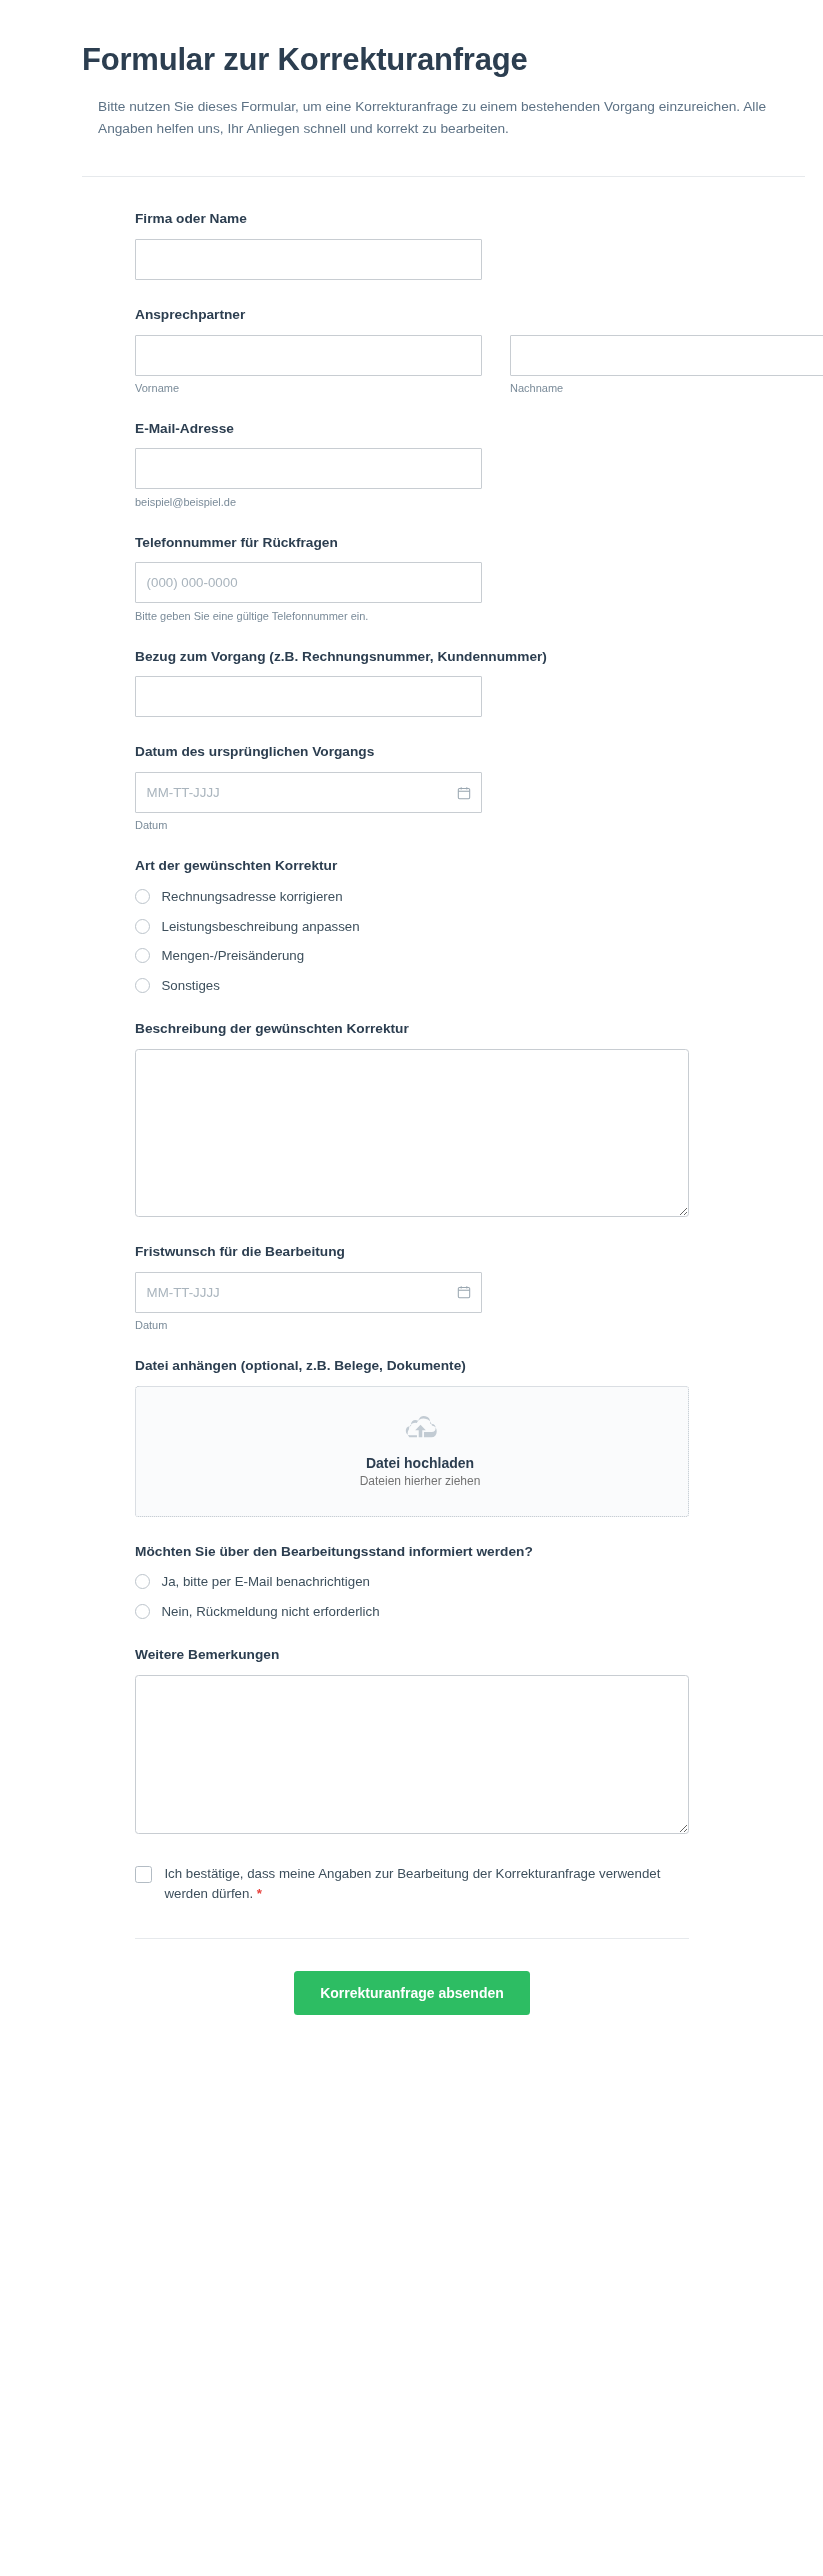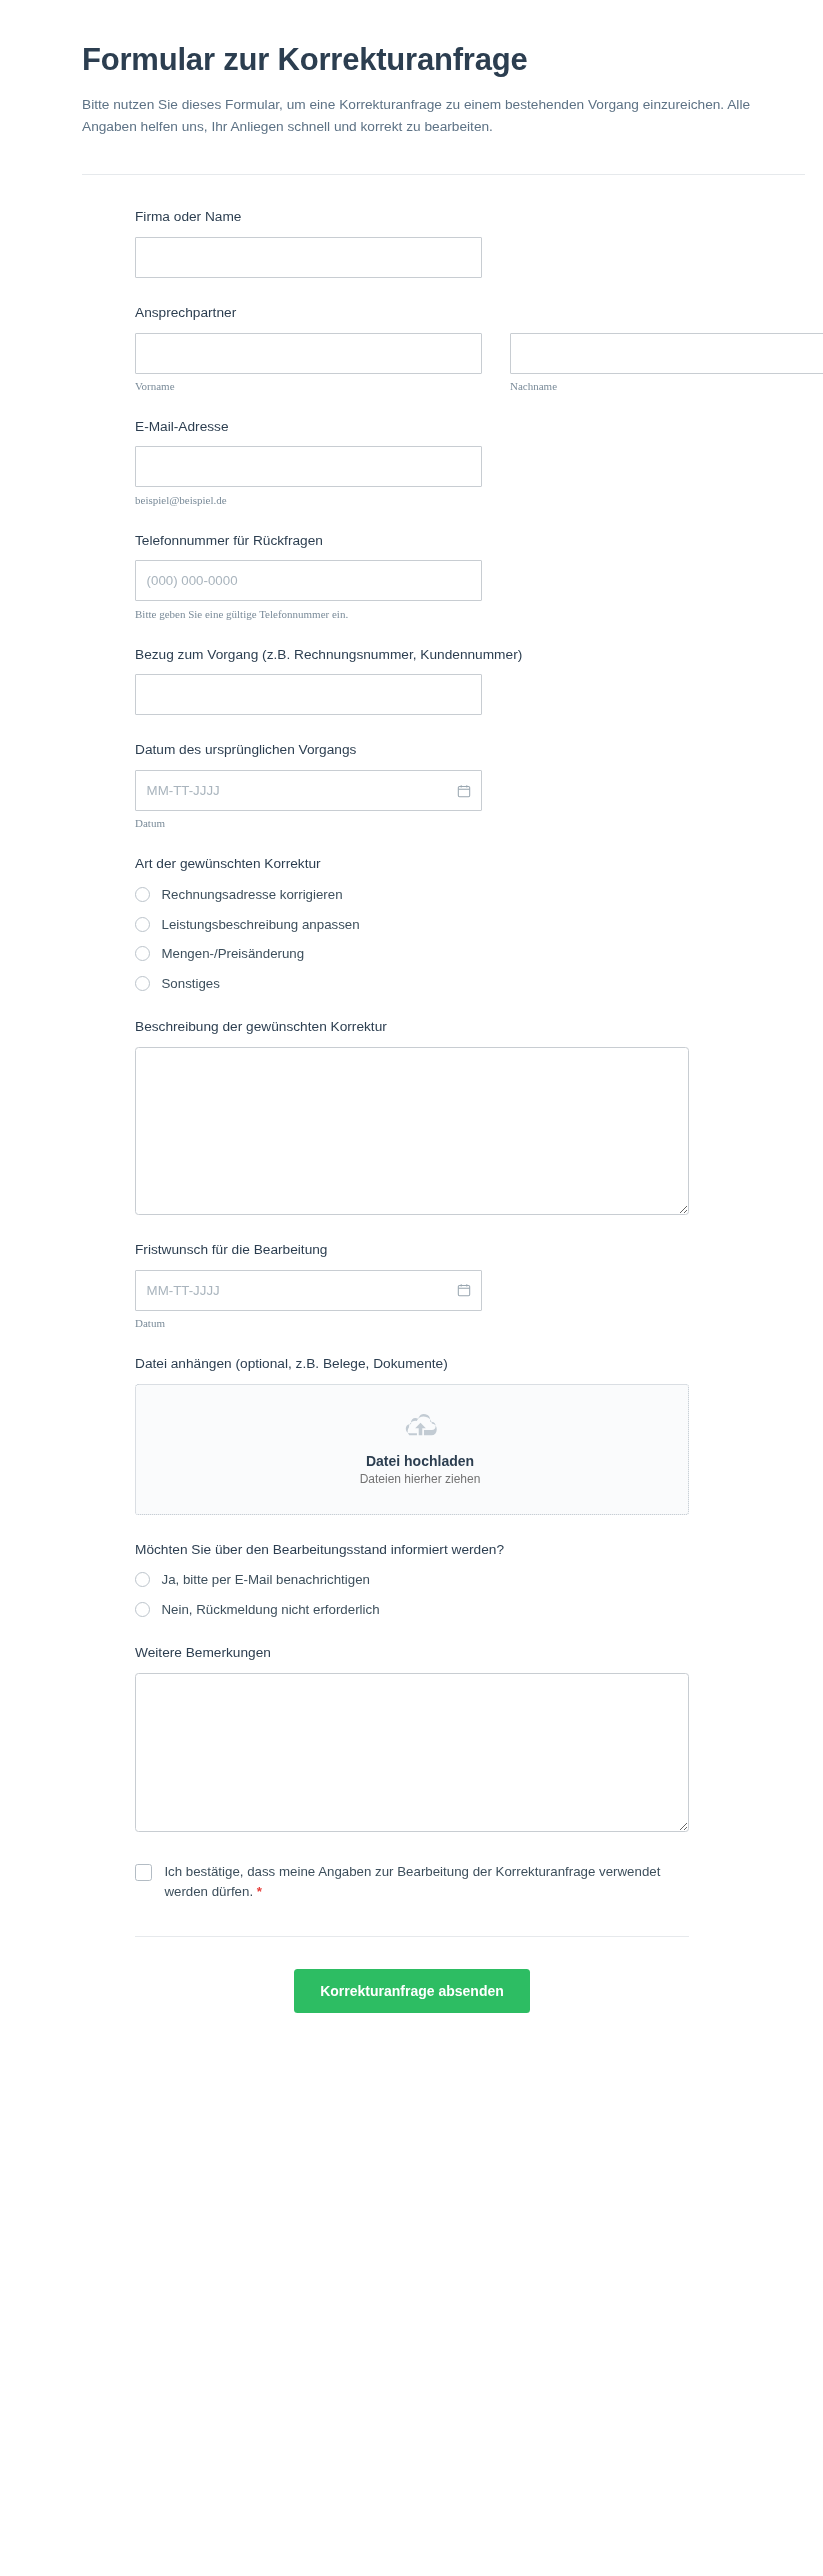--- a/index.html
+++ b/index.html
@@ -32,39 +32,39 @@
     line-height: 1.25;
     font-weight: bold;
     color: #2c3e50;
     margin: 0 0 14px 0;
     letter-spacing: -0.2px;
   }
   .form-subtitle {
     font-size: 13.7px;
     line-height: 1.65;
     color: #5d7285;
-    margin: 0;
+    margin: 16px;
     max-width: 708px;
   }
   .divider {
     border: 0;
     border-top: 0.9px solid #e6e9ec;
     margin: 35px 0 0 0;
   }
   .fields {
     padding: 32px 53px 0 53px;
   }
   .field {
     margin-bottom: 25px;
   }
   .field-label {
     display: block;
     font-size: 13.7px;
     line-height: 1.4;
-    font-weight: normal;
+    font-weight: bold;
     color: #2c3e50;
     margin: 0 0 10.6px 0;
   }
   .req-star {
     color: #e7403c;
     font-weight: bold;
   }
   .text-input {
     display: block;
     width: 347px;
@@ -77,21 +77,20 @@
     border: 0.9px solid #c8cdd2;
     border-radius: 1px;
     outline: none;
   }
   .text-input::placeholder { color: #a9b4bd; }
   .sub-label {
     display: block;
     font-size: 11px;
     color: #7a8b99;
     margin-top: 6.2px;
-    font-family: Liberation Serif, serif;
   }
   .name-row {
     display: flex;
     gap: 28px;
   }
   .name-col { width: 347px; }
   .date-wrap {
     position: relative;
     width: 347px;
   }

